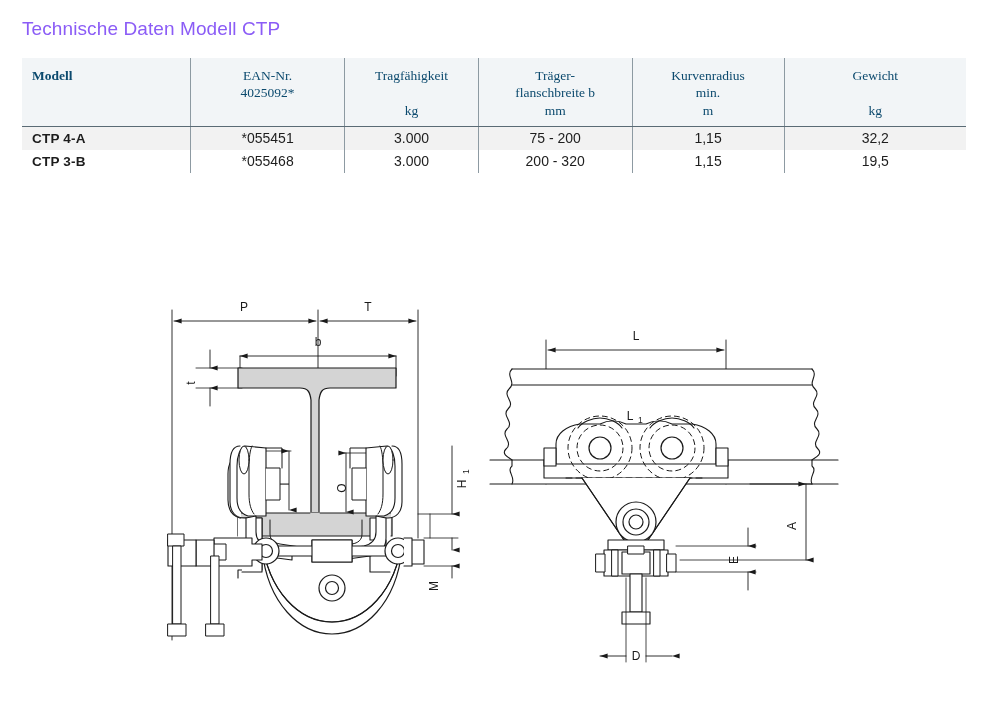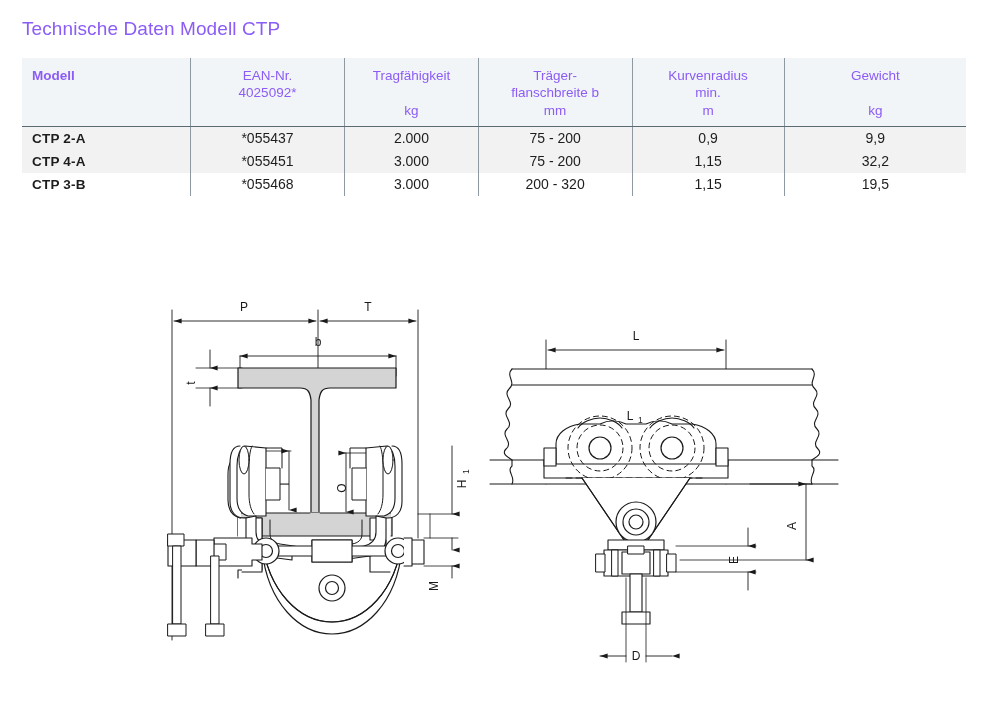--- a/index.html
+++ b/index.html
@@ -39,23 +39,24 @@
   .spec-table th,
   .spec-table td {
     padding: 0;
     margin: 0;
     border: 0;
   }
   .spec-table thead th {
     background: #f2f5f7;
     vertical-align: top;
     font-weight: 400;
-    color: #8b5cf6;
+    color: #0c4a6e;
     height: 68px;
     border-bottom: 1.6px solid #5a6b75;
+    font-family: Liberation Serif, serif;
   }
   .spec-table thead th.col-model {
     text-align: left;
     padding-left: 10px;
     font-weight: bold;
   }
   .spec-table thead th.mid {
     text-align: center;
     border-left: 1.6px solid #8d9aa2;
   }
@@ -157,28 +158,20 @@
       </th>
       <th class="mid" style="width:185px;">
         <div class="hdr-stack">
           <div class="hdr-line">Gewicht</div>
           <div class="hdr-unit">kg</div>
         </div>
       </th>
     </tr>
   </thead>
   <tbody>
-    <tr class="alt">
-      <td class="col-model">CTP 2-A</td>
-      <td class="divider">*055437</td>
-      <td class="divider">2.000</td>
-      <td class="divider">75 - 200</td>
-      <td class="divider">0,9</td>
-      <td class="divider">9,9</td>
-    </tr>
     <tr class="alt">
       <td class="col-model">CTP 4-A</td>
       <td class="divider">*055451</td>
       <td class="divider">3.000</td>
       <td class="divider">75 - 200</td>
       <td class="divider">1,15</td>
       <td class="divider">32,2</td>
     </tr>
     <tr>
       <td class="col-model">CTP 3-B</td>

